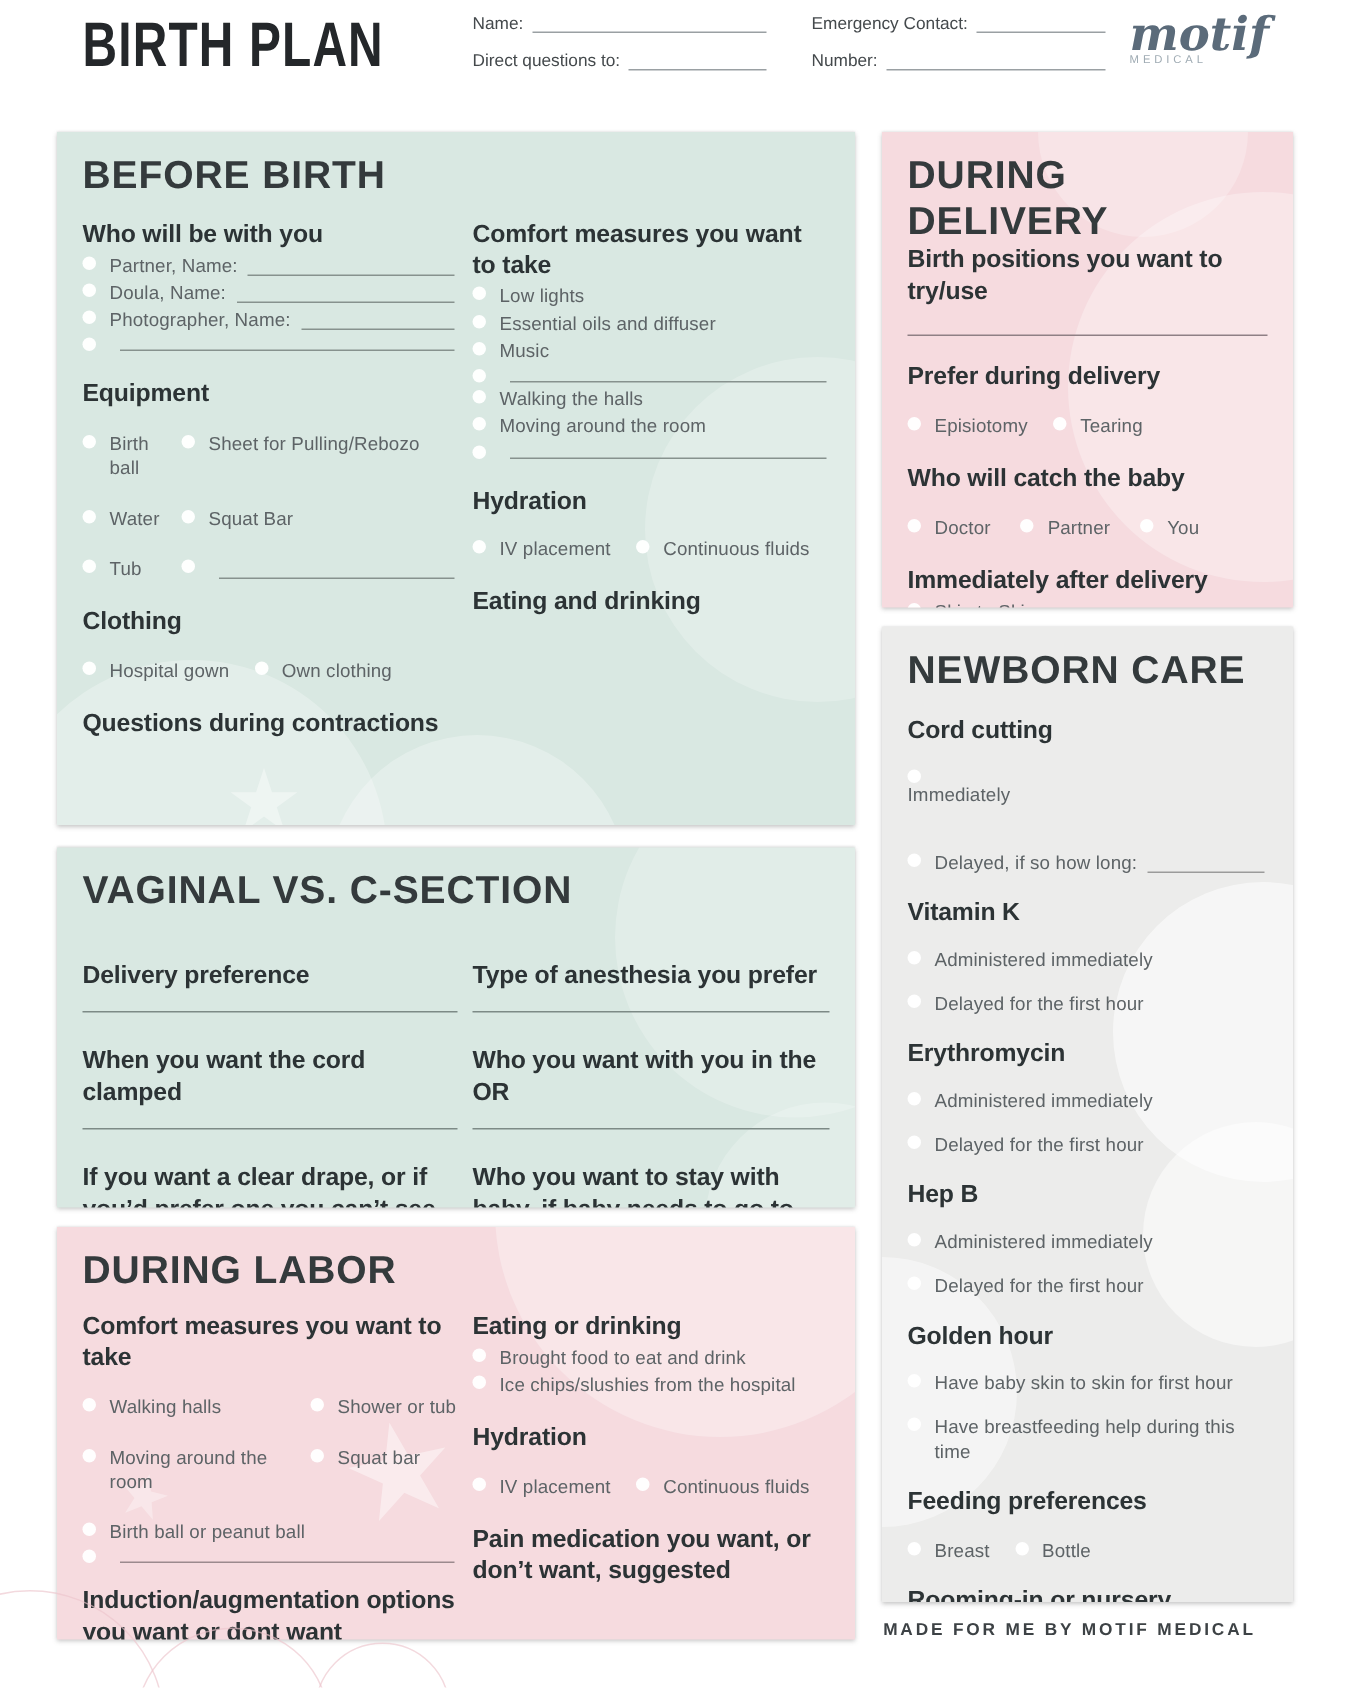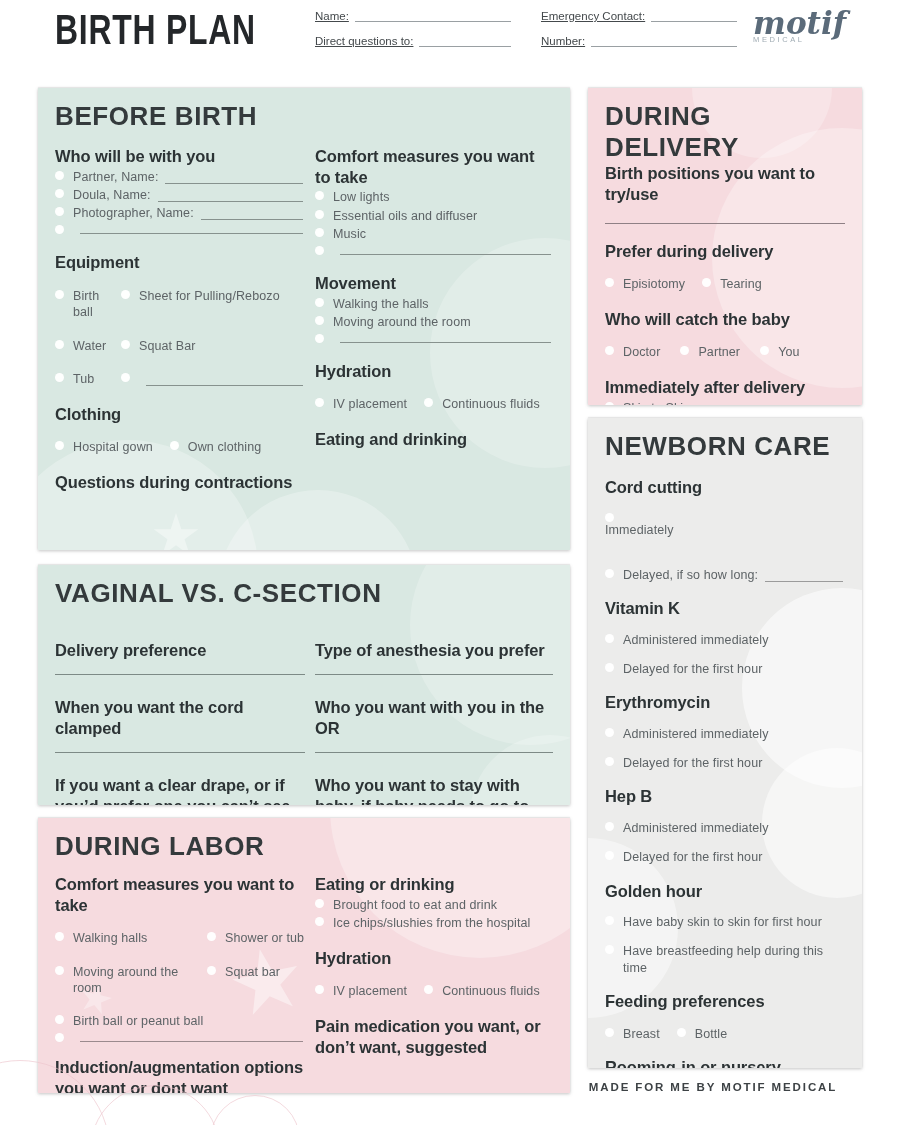--- a/index.html
+++ b/index.html
@@ -14,21 +14,21 @@
   }
   .page { position:absolute; inset:0; }
 
   
   .title {
     position:absolute; left:55px; top:6px;
     font-size:42px; font-weight:700; letter-spacing:1px;
     color:#24272a; transform:scaleX(.76); transform-origin:left top;
     white-space:nowrap;
   }
-  .hfields { position:absolute; left:315px; top:10px; width:424px; font-size:11.5px; color:#44494c;text-decoration:underline; }
+  .hfields { position:absolute; left:315px; top:10px; width:424px; font-size:11.5px; color:#44494c; }
   .hrow { display:flex; margin-bottom:13px; }
   .hcell { display:flex; width:196px; align-items:flex-end; }
   .hcell + .hcell { margin-left:30px; }
   .hline { flex:1; border-bottom:1px solid #9aa0a3; height:9px; margin-left:6px; }
   .logo { position:absolute; right:54px; top:8px; text-align:left; }
   .logo-brand {
     font-family:"DejaVu Serif", serif; font-style:italic; font-weight:700;
     font-size:31px; color:#5b6b7a; line-height:1;
   }
   .logo-sub { font-size:7.5px; letter-spacing:2.6px; color:#9fabb3; margin-top:-4px; }
@@ -204,21 +204,20 @@
             </div>
             <div class="opt">
               <span class="dot"></span>
               <span class="opt-label">Music</span>
             </div>
             <div class="opt">
               <span class="dot"></span>
               <span class="write-line"></span>
             </div>
           </div>
-        <div class="group-title">Movement</div>
         <div class="items list">
             <div class="opt">
               <span class="dot"></span>
               <span class="opt-label">Walking the halls</span>
             </div>
             <div class="opt">
               <span class="dot"></span>
               <span class="opt-label">Moving around the room</span>
             </div>
             <div class="opt">

